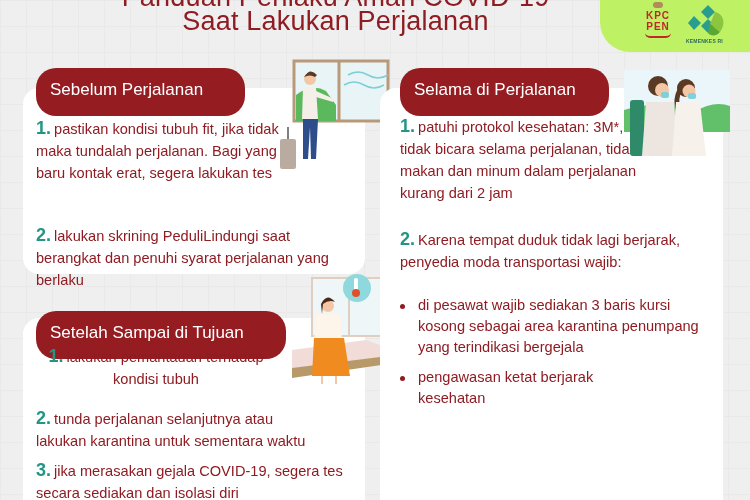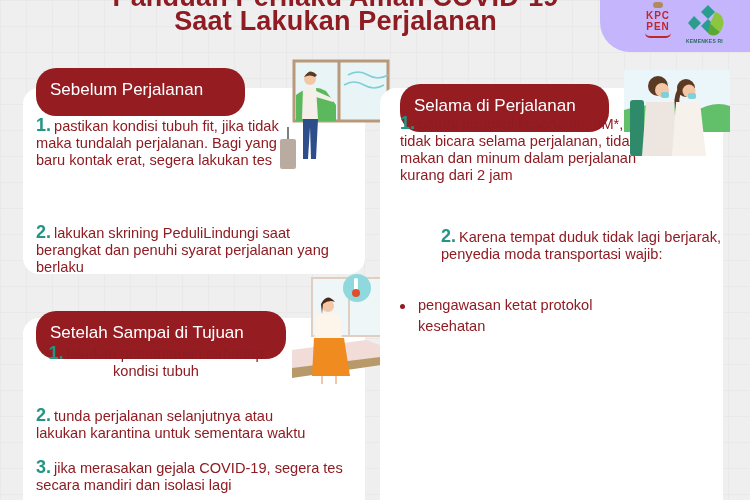--- a/index.html
+++ b/index.html
@@ -13,49 +13,49 @@
   .grid-bg {
     position: absolute; inset: 0;
     background-image:
       linear-gradient(#e6e6e6 1px, transparent 1px),
       linear-gradient(90deg, #e6e6e6 1px, transparent 1px);
     background-size: 26px 26px;
     opacity: 0.6;
   }
   .title {
     position: absolute; left: 0; width: 671px; text-align: center;
-    font-weight: bold; color: #8e1c22; font-size: 27px; letter-spacing: 0.2px;
+    font-weight: normal; color: #8e1c22; font-size: 27px; letter-spacing: 0.2px;
   }
   .title.l1 { top: -18px; }
   .title.l2 { top: 6px; }
 
   .logo-area {
     position: absolute; right: 0; top: 0; width: 150px; height: 52px;
-    background: #c4b5fd; border-bottom-left-radius: 30px;
+    background: #bef264; border-bottom-left-radius: 30px;
   }
   .kpc {
     position: absolute; left: 44px; top: 10px; width: 28px; text-align: center;
     color: #c0272d; font-weight: bold; font-size: 10px; line-height: 11px; letter-spacing: 1px;
   }
   .kpc .crest { display:block; width: 10px; height: 6px; margin: -8px auto 2px; background:#b28b5a; border-radius: 3px; }
   .kpc .under { display:block; width: 26px; height: 5px; border-bottom: 2px solid #c0272d; border-radius: 0 0 13px 13px; margin: 1px auto 0; }
   .kemenkes { position: absolute; left: 88px; top: 2px; width: 40px; height: 40px; }
   .kemenkes-label {
     position: absolute; left: 86px; top: 38px; font-size: 5px; font-weight: bold; color: #2a6a5e; letter-spacing: 0.2px;
   }
 
   .card {
     position: absolute; background: #ffffff; border-radius: 16px;
   }
   .pill {
     position: absolute; background: #951d22; color: #fff; border-radius: 20px;
     font-size: 17px; padding: 6px 14px; height: 48px; line-height: 32px; white-space: nowrap;
   }
   .item {
-    position: absolute; font-size: 14.6px; line-height: 17px; color: #8e1c22;
+    position: absolute; font-size: 14.6px; line-height: 22px; color: #8e1c22;
   }
   .num { color: #239583; font-weight: bold; font-size: 18px; margin-right: 3px; }
   .bullet-list { position: absolute; list-style: none; }
   .bullet-list li {
     position: relative; padding-left: 20px; font-size: 14.6px; line-height: 21px; color: #8e1c22; margin-bottom: 9px;
   }
   .bullet-list li::before {
     content: ""; position: absolute; left: 2px; top: 9px; width: 5px; height: 5px; border-radius: 50%; background: #8e1c22;
   }
   .illus { position: absolute; }
@@ -113,51 +113,52 @@
 <div class="card" style="left:23px; top:318px; width:342px; height:200px;"></div>
 <div class="pill" style="left:36px; top:311px; width:250px;">Setelah Sampai di Tujuan</div>
 
 <div class="item" style="left:36px; top:345px; width:240px;text-align:center;">
   <span class="num">1.</span><span>lakukan pemantauan terhadap kondisi tubuh</span>
 </div>
 <div class="item" style="left:36px; top:392px; width:280px;margin-top:15px;">
   <span class="num">2.</span><span>tunda perjalanan selanjutnya atau lakukan karantina untuk sementara waktu</span>
 </div>
 <div class="item" style="left:36px; top:459px; width:310px;">
-  <span class="num">3.</span><span>jika merasakan gejala COVID-19, segera tes secara mandiri dan isolasi lagi</span>
+  <span class="num">3.</span><span>jika merasakan gejala COVID-19, segera tes secara sediakan dan isolasi diri</span>
 </div>
 
 <svg class="illus" style="left:288px; top:268px;" width="100" height="118" viewBox="0 0 100 118">
   <rect x="24" y="10" width="74" height="58" fill="#eef6f7" stroke="#e0cfc0" stroke-width="2"></rect>
   <line x1="61" y1="10" x2="61" y2="68" stroke="#e0cfc0" stroke-width="2"></line>
   <circle cx="69" cy="20" r="14" fill="#8fd8de"></circle>
   <rect x="66" y="10" width="4" height="14" rx="2" fill="#fff"></rect>
   <circle cx="68" cy="25" r="4" fill="#e04e2b"></circle>
   <path d="M4 82 L78 72 L100 80 L100 94 L4 108 Z" fill="#f1dcd8"></path>
   <path d="M4 100 L100 88 L100 96 L4 110 Z" fill="#b89a6a"></path>
   <circle cx="40" cy="38" r="6" fill="#f3c7a5"></circle>
   <path d="M33 36 q6 -12 14 -2 q-6 -3 -12 2 l-1 10 Z" fill="#4a2a1a"></path>
   <path d="M28 46 L52 46 L54 72 L26 72 Z" fill="#fdf4ea"></path>
   <path d="M26 70 L56 70 L62 108 L24 108 Z" fill="#f08c1f"></path>
   <line x1="34" y1="108" x2="34" y2="116" stroke="#f3c7a5" stroke-width="2"></line>
   <line x1="48" y1="108" x2="48" y2="116" stroke="#f3c7a5" stroke-width="2"></line>
 </svg>
 
 <div class="card" style="left:380px; top:88px; width:343px; height:430px;"></div>
-<div class="pill" style="left:400px; top:68px; width:209px;margin-top:16px;">Selama di Perjalanan</div>
+<div class="pill" style="left:400px; top:68px; width:209px;">Selama di Perjalanan</div>
 
 <div class="item" style="left:400px; top:115px; width:240px;">
   <span class="num">1.</span><span>patuhi protokol kesehatan: 3M*, tidak bicara selama perjalanan, tidak makan dan minum dalam perjalanan kurang dari 2 jam</span>
 </div>
-<div class="item" style="left:400px; top:228px; width:300px;margin-left:41px;">
+<div class="item" style="left:400px; top:228px; width:300px;">
   <span class="num">2.</span><span>Karena tempat duduk tidak lagi berjarak, penyedia moda transportasi wajib:</span>
 </div>
 
 <ul class="bullet-list" style="left:398px; top:295px; width:310px;">
-  <li style="width:230px;">pengawasan ketat protokol kesehatan</li>
+  <li>di pesawat wajib sediakan 3 baris kursi kosong sebagai area karantina penumpang yang terindikasi bergejala</li>
+  <li style="width:230px;">pengawasan ketat berjarak kesehatan</li>
 </ul>
 
 <svg class="illus" style="left:624px; top:70px;" width="106" height="86" viewBox="0 0 106 86">
   <rect x="0" y="0" width="106" height="62" fill="#eaf6f9"></rect>
   <path d="M0 40 Q40 28 70 42 Q90 30 106 36 L106 62 L0 62 Z" fill="#62bf6a"></path>
   <rect x="6" y="30" width="14" height="56" rx="3" fill="#2f8a6a"></rect>
   <circle cx="34" cy="16" r="10" fill="#5a3a22"></circle>
   <circle cx="38" cy="20" r="7" fill="#f3c7a5"></circle>
   <rect x="37" y="22" width="8" height="6" rx="2" fill="#7fd0d8"></rect>
   <path d="M22 32 L50 32 L54 86 L18 86 Z" fill="#ede5e0"></path>

